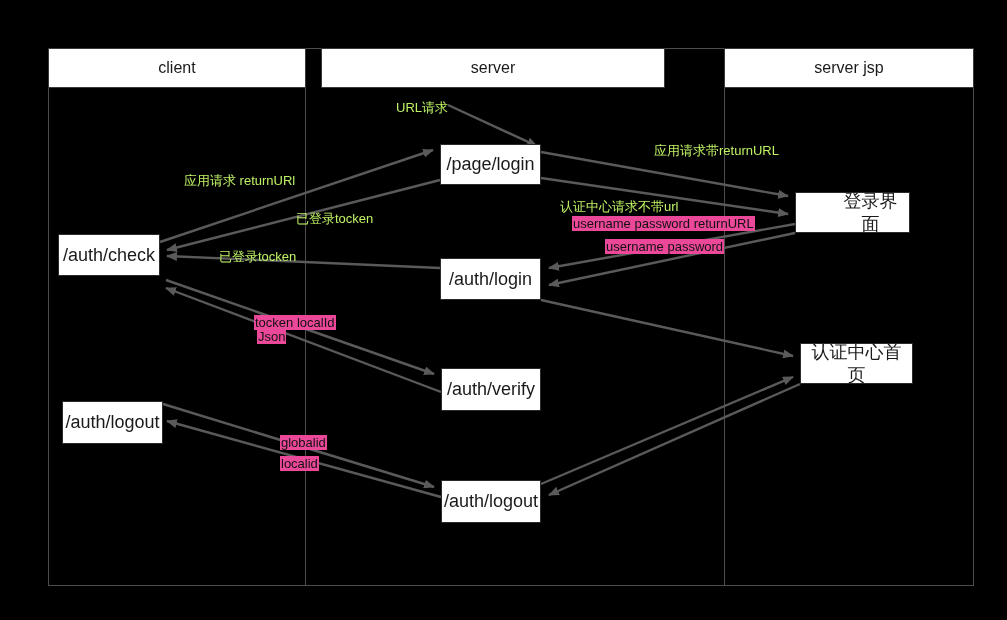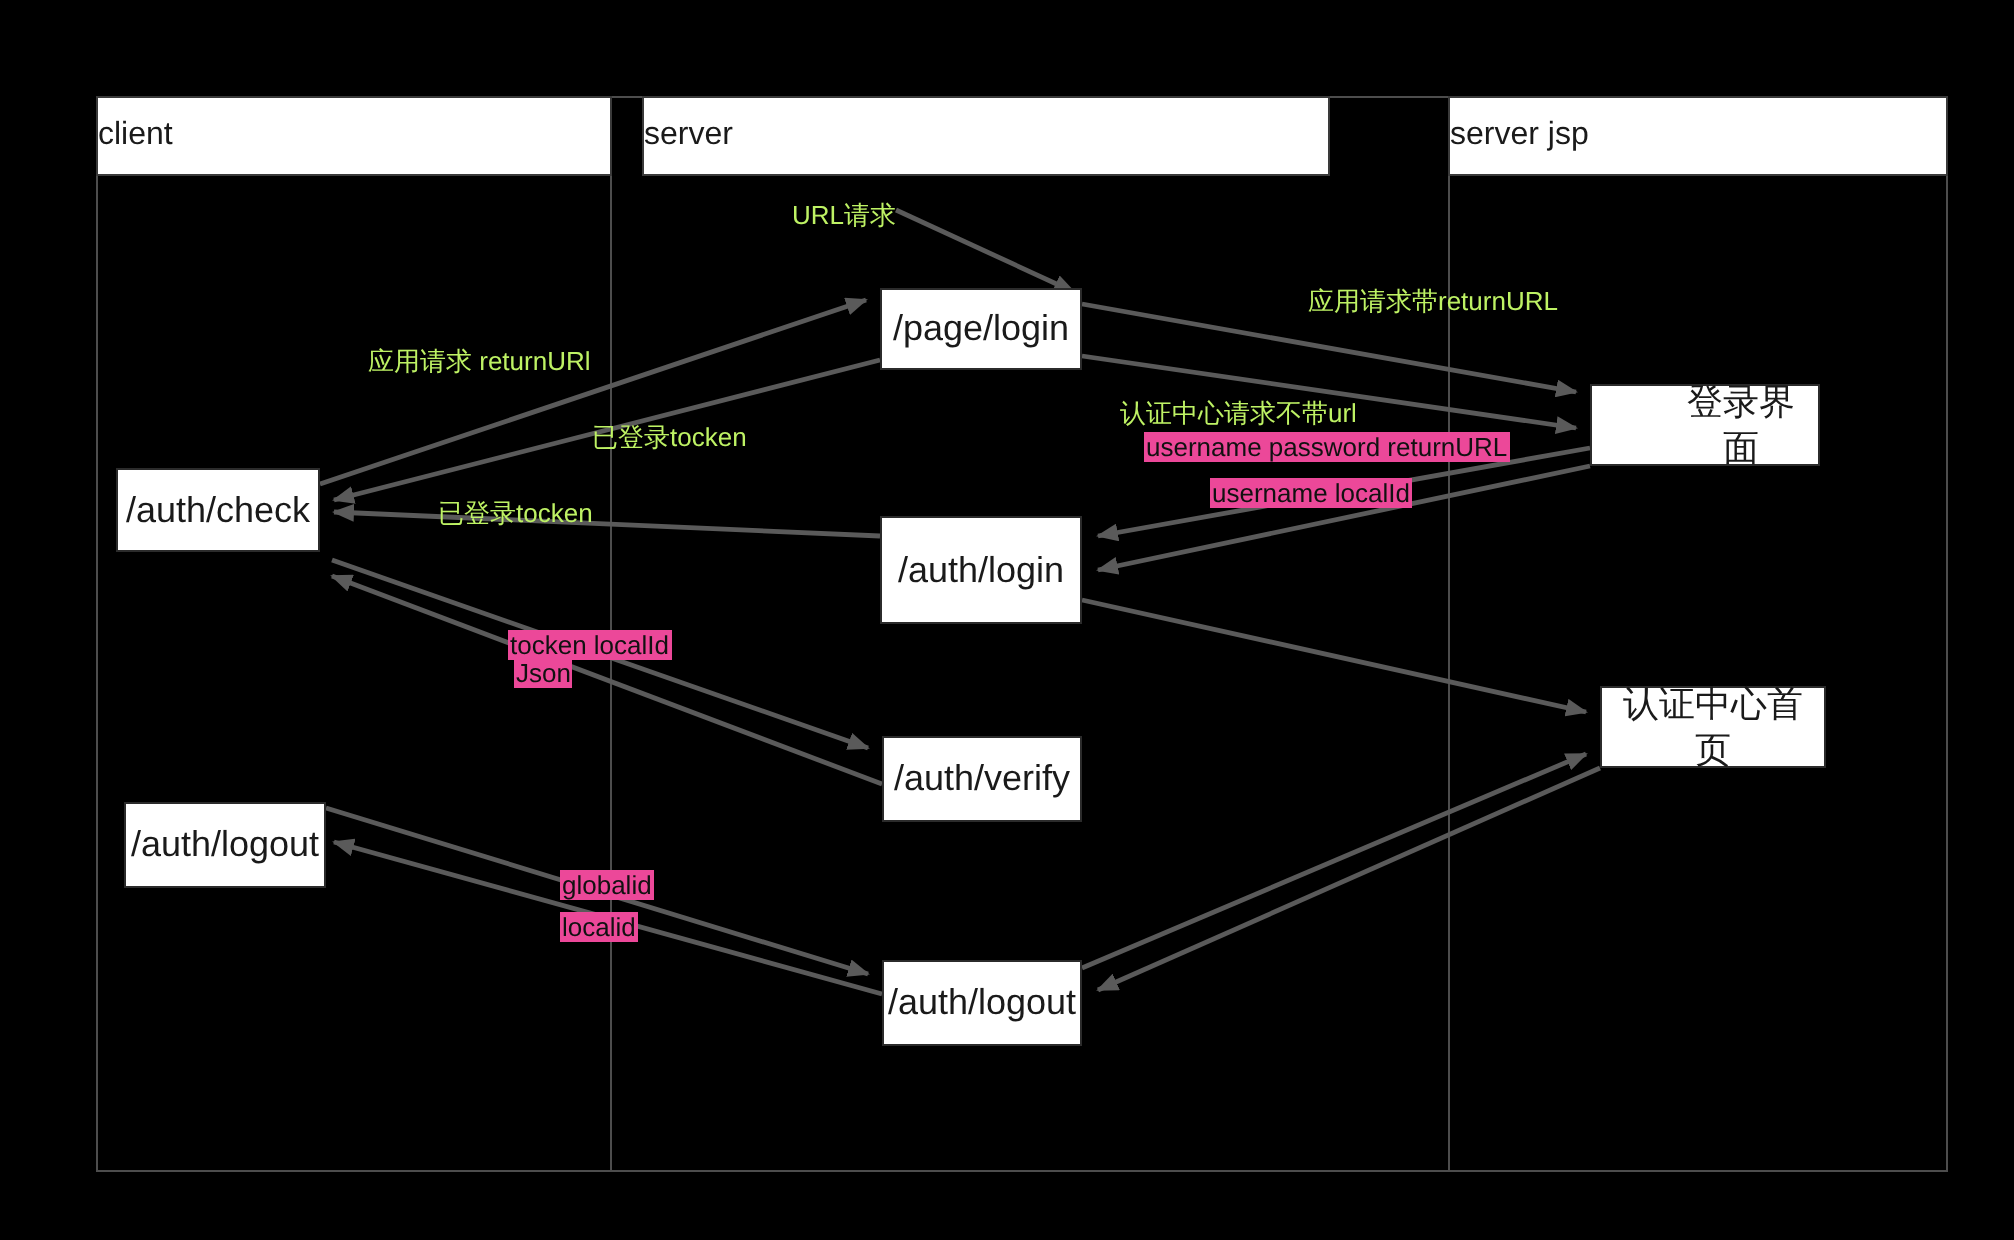--- a/index.html
+++ b/index.html
@@ -17,21 +17,21 @@
     box-sizing:border-box;
     border:1px solid #4d4d4d;
   }
   .lane-header{
     position:absolute;top:48px;height:40px;
     box-sizing:border-box;
     background:#ffffff;
     border:1px solid #3a3a3a;
     color:#1a1a1a;
     font-size:16px;
-    display:flex;align-items:center;justify-content:flex-start;
+    display:flex;align-items:center;justify-content:center;
   }
   #hdr-client{left:48px;width:258px;}
   #hdr-server{left:321px;width:344px;}
   #hdr-serverjsp{left:724px;width:250px;}
 
   .lane-divider{
     position:absolute;top:88px;width:1px;height:498px;
     background:#4d4d4d;
   }
   #div-1{left:305px;}
@@ -43,21 +43,21 @@
   
   .node{
     position:absolute;box-sizing:border-box;
     background:#ffffff;border:1px solid #2b2b2b;
     color:#1a1a1a;font-size:18px;line-height:1.25;
     display:flex;align-items:center;justify-content:center;
     text-align:center;padding:2px 4px;
   }
   #node-page-login  {left:440px;top:144px;width:101px;height:41px;}
   #node-auth-check  {left:58px; top:234px;width:102px;height:42px;}
-  #node-auth-login  {left:440px;top:258px;width:101px;height:54px;}
+  #node-auth-login  {left:440px;top:258px;width:101px;height:42px;}
   #node-auth-verify {left:441px;top:368px;width:100px;height:43px;}
   #node-login-ui    {left:795px;top:192px;width:115px;height:41px;padding-left:40px;}
   #node-auth-center {left:800px;top:343px;width:113px;height:41px;}
   #node-auth-logout-client{left:62px; top:401px;width:101px;height:43px;}
   #node-auth-logout-server{left:441px;top:480px;width:100px;height:43px;}
 
   
   .elabel{
     position:absolute;font-size:13px;white-space:nowrap;
   }
@@ -164,19 +164,19 @@
     <span>/auth/logout</span>
   </div>
 
   <div class="elabel dim" id="lbl-url-req">URL请求</div>
   <div class="elabel dim" id="lbl-app-returnurl">应用请求 returnURl</div>
   <div class="elabel dim" id="lbl-app-with-ret">应用请求带returnURL</div>
   <div class="elabel dim" id="lbl-center-nourl">认证中心请求不带url</div>
   <div class="elabel dim" id="lbl-logged-1">已登录tocken</div>
   <div class="elabel dim" id="lbl-logged-2">已登录tocken</div>
   <div class="elabel chip" id="lbl-usr-pwd-ret">username password returnURL</div>
-  <div class="elabel chip" id="lbl-usr-pwd">username localId</div>
+  <div class="elabel chip" id="lbl-usr-pwd">username password</div>
   <div class="elabel chip" id="lbl-tocken-localid">tocken localId</div>
   <div class="elabel chip" id="lbl-json">Json</div>
   <div class="elabel chip" id="lbl-globalid">globalid</div>
   <div class="elabel chip" id="lbl-localid">localid</div>
 
 </div>
 
 </body></html>

